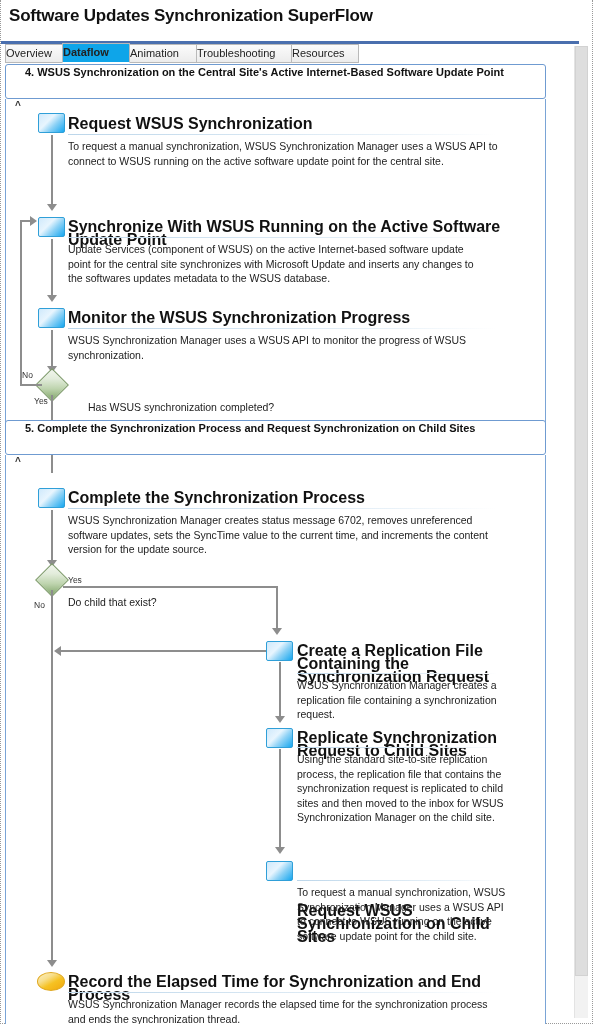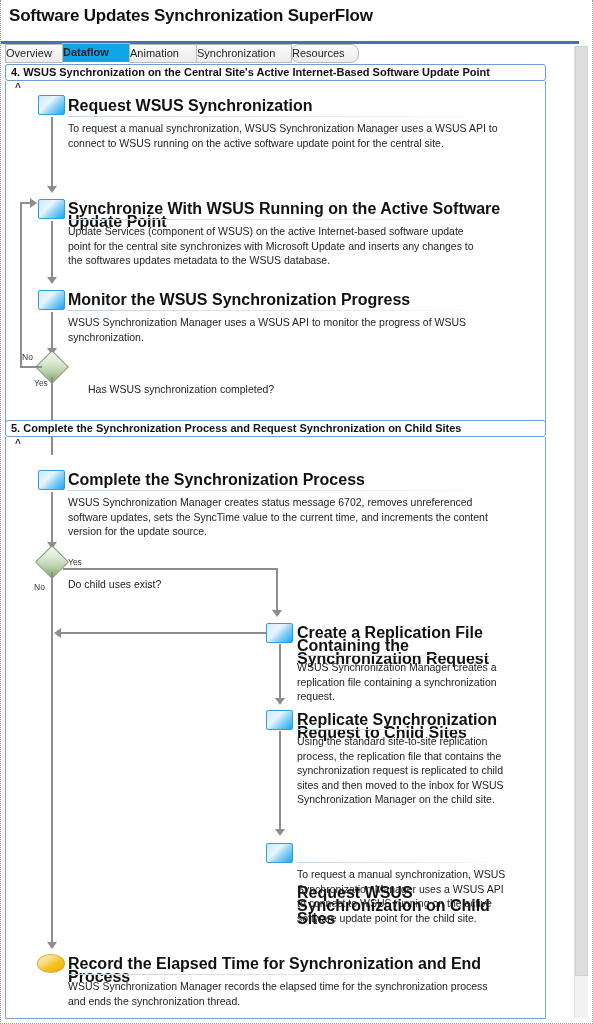--- a/index.html
+++ b/index.html
@@ -55,28 +55,28 @@
     height:20px;
   }
 
   
   .section{
     position:absolute; left:4px; width:541px;
     box-sizing:border-box;
   }
   .sec-head{
     box-sizing:border-box;
-    height:17px;
+    height:35px;
     border:1px solid #6f9bd1;
     border-radius:3px;
     background:#ffffff;
     font-size:11px; font-weight:bold;
     color:#111;
     line-height:15px;
-    padding-left:5px;
+    padding-left:19px;
     white-space:nowrap;
     overflow:hidden;
   }
   .sec-body{
     box-sizing:border-box;
     border:1px solid #7aa4d6;
     border-top:none;
     background:#ffffff;
     position:relative;
   }
@@ -175,22 +175,22 @@
 
 <div class="page">
 
   <div class="title">Software Updates Synchronization SuperFlow</div>
   <div class="blue-rule"></div>
 
   <div class="tabstrip">
     <div class="tab" style="left:4px;  width:58px;">Overview</div>
     <div class="tab active" style="left:61px; width:68px; top:-1px;">Dataflow</div>
     <div class="tab" style="left:128px;width:68px;">Animation</div>
-    <div class="tab" style="left:195px;width:96px;">Synchronization</div>
-    <div class="tab" style="left:290px;width:68px;border-radius:8px;">Resources</div>
+    <div class="tab" style="left:195px;width:96px;">Troubleshooting</div>
+    <div class="tab" style="left:290px;width:68px;">Resources</div>
   </div>
 
   <div class="section" style="top:64px;">
     <div class="sec-head">4. WSUS Synchronization on the Central Site's Active Internet-Based Software Update Point</div>
     <div class="sec-body" style="height:347px;">
       <div class="caret">^</div>
 
       <div class="step">
         <div class="icon-box" style="left:32px; top:14px;"></div>
         <div class="step-title" style="left:62px; top:18px; width:440px;">Request WSUS Synchronization</div>
@@ -243,21 +243,21 @@
         <div class="icon-box" style="left:32px; top:33px;"></div>
         <div class="step-title" style="left:62px; top:36px; width:440px;">Complete the Synchronization Process</div>
         <div class="step-rule" style="left:62px; top:53px; width:428px;"></div>
         <div class="step-desc" style="left:62px; top:58px; width:425px;">WSUS Synchronization Manager creates status message 6702, removes unreferenced software updates, sets the SyncTime value to the current time, and increments the content version for the update source.</div>
       </div>
       <div class="v-line" style="left:45px; top:55px; height:52px;"></div>
       <div class="arrow-down" style="left:41px; top:105px;"></div>
 
       <div class="icon-diamond" style="left:34px; top:113px;"></div>
       <div class="edge-label" style="left:62px; top:120px;">Yes</div>
-      <div class="q-label" style="left:62px; top:140px; width:250px;">Do child uses exist?</div>
+      <div class="q-label" style="left:62px; top:140px; width:250px;">Do child that exist?</div>
       <div class="edge-label" style="left:28px; top:145px;">No</div>
 
       <div class="h-line" style="left:57px; top:131px; width:215px;"></div>
       <div class="v-line" style="left:270px; top:131px; height:44px;"></div>
       <div class="arrow-down" style="left:266px; top:173px;"></div>
 
       <div class="v-line" style="left:45px; top:135px; height:372px;"></div>
       <div class="arrow-down" style="left:41px; top:505px;"></div>
 
       <div class="step">

